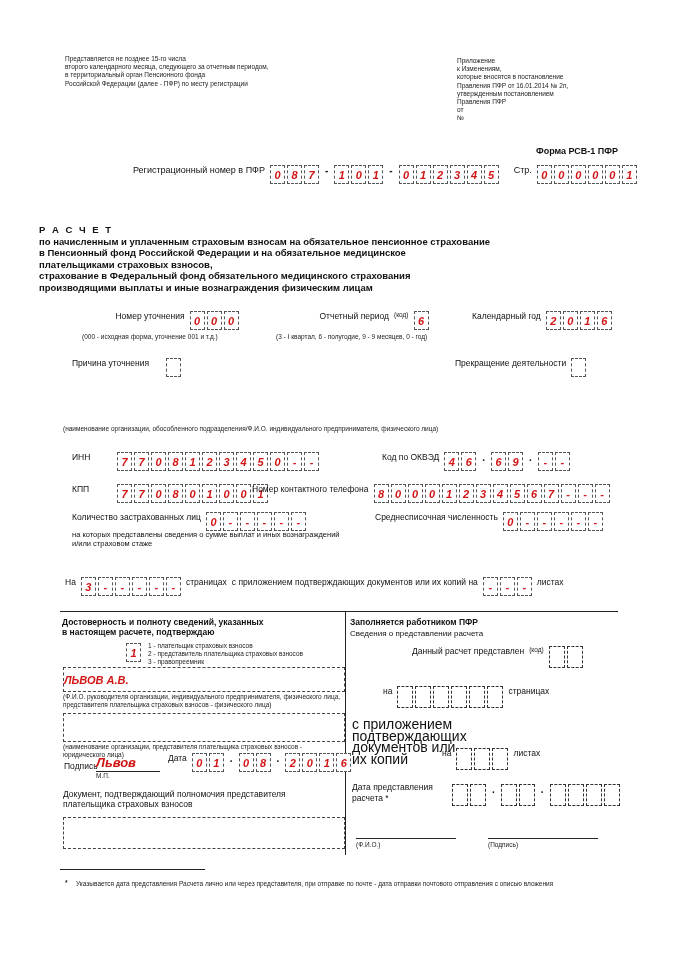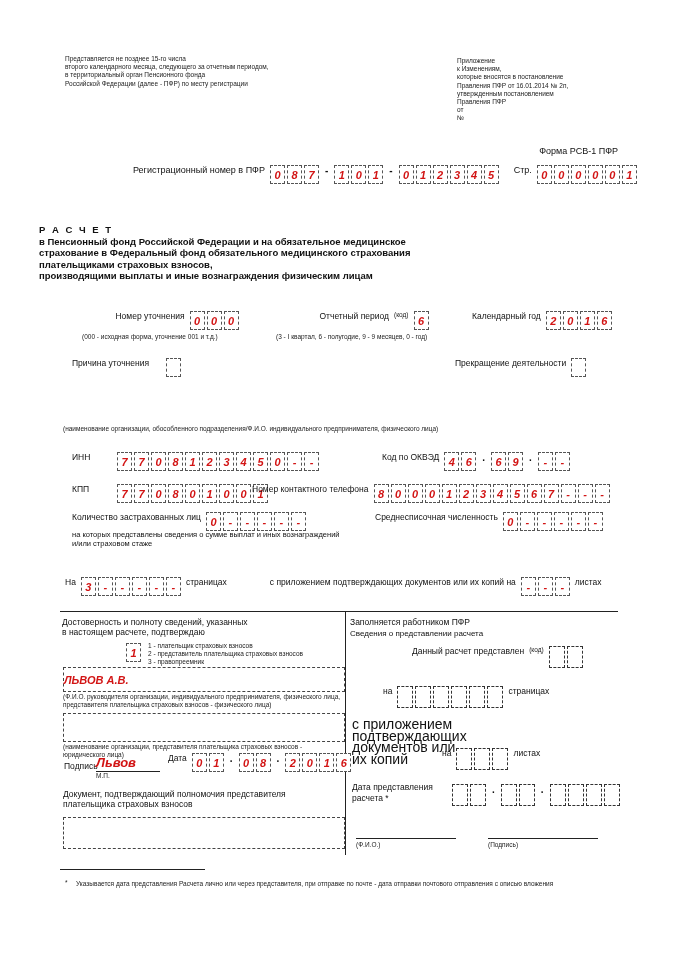--- a/index.html
+++ b/index.html
@@ -3,21 +3,21 @@
 <meta charset="utf-8">
 <style>
   html,body{margin:0;padding:0}
   body{background:#ffffff;font-family:"Liberation Sans","DejaVu Sans",sans-serif}
   .page{position:relative;width:679px;height:960px;background:#fff;color:#111;overflow:hidden}
   .abs{position:absolute}
   .tiny{font-size:6.5px;line-height:8.2px;color:#222}
   .t7{font-size:7.5px;line-height:9px;color:#111}
   .lbl{font-size:8.5px;line-height:10px;color:#111}
   .lbl9{font-size:9px;color:#111}
-  .b{font-weight:normal}
+  .b{font-weight:bold}
   .ctr{text-align:left}
   .rt{text-align:right}
   .row{display:flex;gap:5px;white-space:nowrap}
   .cells{display:inline-flex;gap:2px;align-items:center}
   .cell{width:13px;height:17px;border:1px dashed #555;display:inline-flex;align-items:center;justify-content:center;
         font-style:italic;font-weight:bold;font-size:11px;color:var(--accent-red,#d21414);background:#fff}
   .cells.big .cell{width:14px;height:20px;border-color:#333}
   .sep{font-weight:bold;font-size:10px;margin:0 1px;color:#111}
   .dashedbox{border:2px dashed #444;background:#fff}
   .titleline{font-weight:bold;font-size:9.5px;line-height:11.5px}
@@ -79,23 +79,24 @@
         <span class="cell">0</span>
         <span class="cell">0</span>
         <span class="cell">0</span>
         <span class="cell">0</span>
         <span class="cell">1</span>
       </span>
   </div>
 
   <div class="abs ctr" style="left:39px;top:224px;width:600px">
     <div class="titleline" style="letter-spacing:2px">Р А С Ч Е Т</div>
+    <div class="titleline">по начисленным и уплаченным страховым взносам на обязательное пенсионное страхование</div>
     <div class="titleline">в Пенсионный фонд Российской Федерации и на обязательное медицинское</div>
+    <div class="titleline">плательщиками страховых взносов,</div>
     <div class="titleline">страхование в Федеральный фонд обязательного медицинского страхования</div>
-    <div class="titleline">плательщиками страховых взносов,</div>
     <div class="titleline">производящими выплаты и иные вознаграждения физическим лицам</div>
   </div>
 
   <div class="abs" style="left:82px;top:311px;width:190px">
     <div class="row" style="justify-content:center">
       <span class="lbl">Номер уточнения</span>
       <span class="cells">
           <span class="cell">0</span>
           <span class="cell">0</span>
           <span class="cell">0</span>
@@ -240,21 +241,21 @@
     <span class="lbl">На</span>
     <span class="cells">
         <span class="cell">3</span>
         <span class="cell">-</span>
         <span class="cell">-</span>
         <span class="cell">-</span>
         <span class="cell">-</span>
         <span class="cell">-</span>
       </span>
     <span class="lbl">страницах</span>
-    <span class="lbl" style="margin-left:38px">с приложением подтверждающих документов или их копий на</span>
+    <span class="lbl" style="">с приложением подтверждающих документов или их копий на</span>
     <span class="cells">
         <span class="cell">-</span>
         <span class="cell">-</span>
         <span class="cell">-</span>
       </span>
     <span class="lbl">листах</span>
   </div>
 
   <div class="abs hline" style="left:60px;top:611px;width:558px"></div>
   <div class="abs vline" style="left:345px;top:611px;height:244px"></div>

